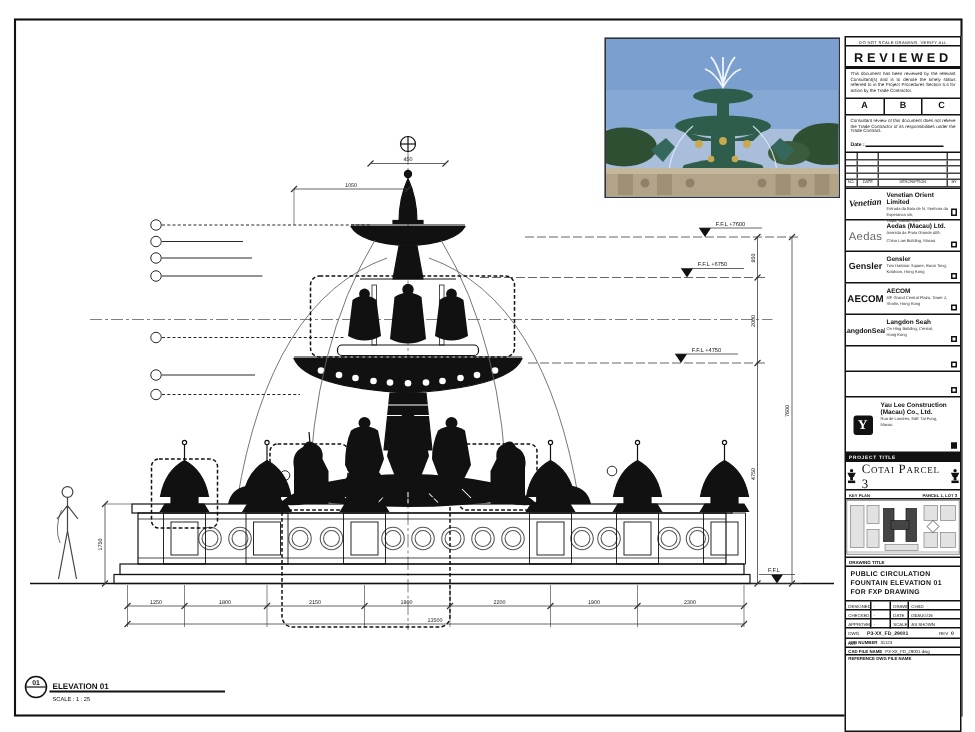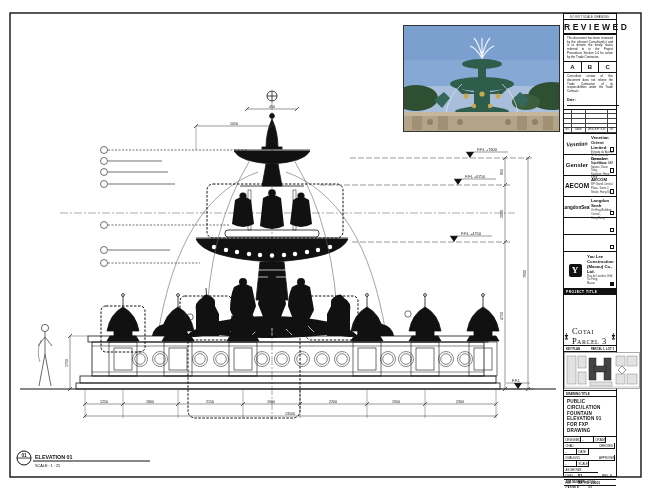--- a/index.html
+++ b/index.html
@@ -3,21 +3,21 @@
 <meta charset="utf-8">
 <style>
   * { box-sizing: border-box; margin:0; padding:0; }
   html,body { width:650px; height:488px; background:#ffffff; overflow:hidden;
               font-family:"Liberation Sans", sans-serif; color:#111; }
   #stage { position:relative; width:650px; height:488px; background:#fff; }
   svg text { font-family:"Liberation Sans", sans-serif; }
   .abs { position:absolute; }
 
   
-  .tb { position:absolute; left:563px; top:13px; width:54px; height:464px;
+  .tb { position:absolute; left:563px; top:24px; width:78px; height:464px;
         border:1px solid #111; background:#fff; font-size:3.2px; }
   .tb .sec { border-bottom:1px solid #111; position:relative; }
   .note-strip { height:6px; font-size:2.8px; text-align:center; overflow:hidden;
                 line-height:6px; letter-spacing:.2px; border-bottom:1px solid #111;}
   .rv-title { font-size:8.5px; font-weight:bold; letter-spacing:2.5px; text-align:center;
               padding:2px 0 1px; border-bottom:2px solid #111; }
   .rv-para { font-size:3px; line-height:3.7px; padding:2px 3px; text-align:justify; }
   .abc { display:flex; border-top:1px solid #111; border-bottom:1px solid #111; }
   .abc div { flex:1; text-align:center; font-weight:bold; font-size:6px; padding:2px 0;
              border-right:1px solid #111; }
@@ -45,21 +45,21 @@
   .lg-ls{font-weight:bold;font-size:4.6px;}
   .empty-box { height:17px; border-bottom:1px solid #111; position:relative; }
 
   .contractor { height:37px; display:flex; border-bottom:1px solid #111; position:relative;}
   .yl-logo { width:22px; display:flex; align-items:center; justify-content:center; }
   .yl-mark { width:13px; height:13px; background:#111; color:#fff; font-family:"Liberation Serif",serif;
              font-weight:bold; font-size:9px; text-align:center; line-height:13px; border-radius:2px;}
   .proj-label { background:#111; color:#fff; font-size:3.2px; font-weight:bold;
                 padding:1px 2px; letter-spacing:.5px; }
   .proj-band { height:19px; display:flex; align-items:center; justify-content:center; gap:3px;
-               border-bottom:1px solid #111;margin-top:32px; }
+               border-bottom:1px solid #111; }
   .proj-title { font-family:"Liberation Serif", serif; font-variant:small-caps; font-size:8.5px;
                 letter-spacing:.5px; }
   .kp-head { display:flex; justify-content:space-between; font-size:2.8px; font-weight:bold;
              padding:.5px 2px; border-bottom:.5px solid #111; }
   .dt-label { font-size:3px; font-weight:bold; padding:.5px 2px; border-bottom:.5px solid #111;}
   .dt-body { padding:2px 3px; font-size:4.6px; font-weight:bold; line-height:5.8px; letter-spacing:.2px;}
   .sign { display:flex; flex-wrap:wrap; }
   .sign .cell { height:6px; border-bottom:.5px solid #111; border-right:.5px solid #111;
                 font-size:2.9px; line-height:6px; padding-left:1.5px; overflow:hidden;}
   .sign .k{width:17px}.sign .v{width:13px}.sign .k2{width:12px}.sign .v2{width:33.5px;border-right:none}
@@ -482,20 +482,29 @@
   <div class="con-row">
     <div class="con-logo lg-venetian">Venetian</div>
     <div class="con-txt">
           <div class="con-name">Venetian Orient Limited</div>
       <div class="con-addr">Estrada da Baia de N. Senhora da Esperanca s/n,</div>
       <div class="con-addr">Taipa, Macau SAR</div>
         </div>
     <div class="chk"></div>
   </div>
   <div class="con-row">
+    <div class="con-logo lg-aedas">Aedas</div>
+    <div class="con-txt">
+          <div class="con-name">Aedas (Macau) Ltd.</div>
+      <div class="con-addr">Avenida da Praia Grande 409,</div>
+      <div class="con-addr">China Law Building, Macau</div>
+        </div>
+    <div class="chk"></div>
+  </div>
+  <div class="con-row">
     <div class="con-logo lg-gensler">Gensler</div>
     <div class="con-txt">
           <div class="con-name">Gensler</div>
       <div class="con-addr">Two Harbour Square, Kwun Tong,</div>
       <div class="con-addr">Kowloon, Hong Kong</div>
         </div>
     <div class="chk"></div>
   </div>
   <div class="con-row">
     <div class="con-logo lg-aecom">AECOM</div>

